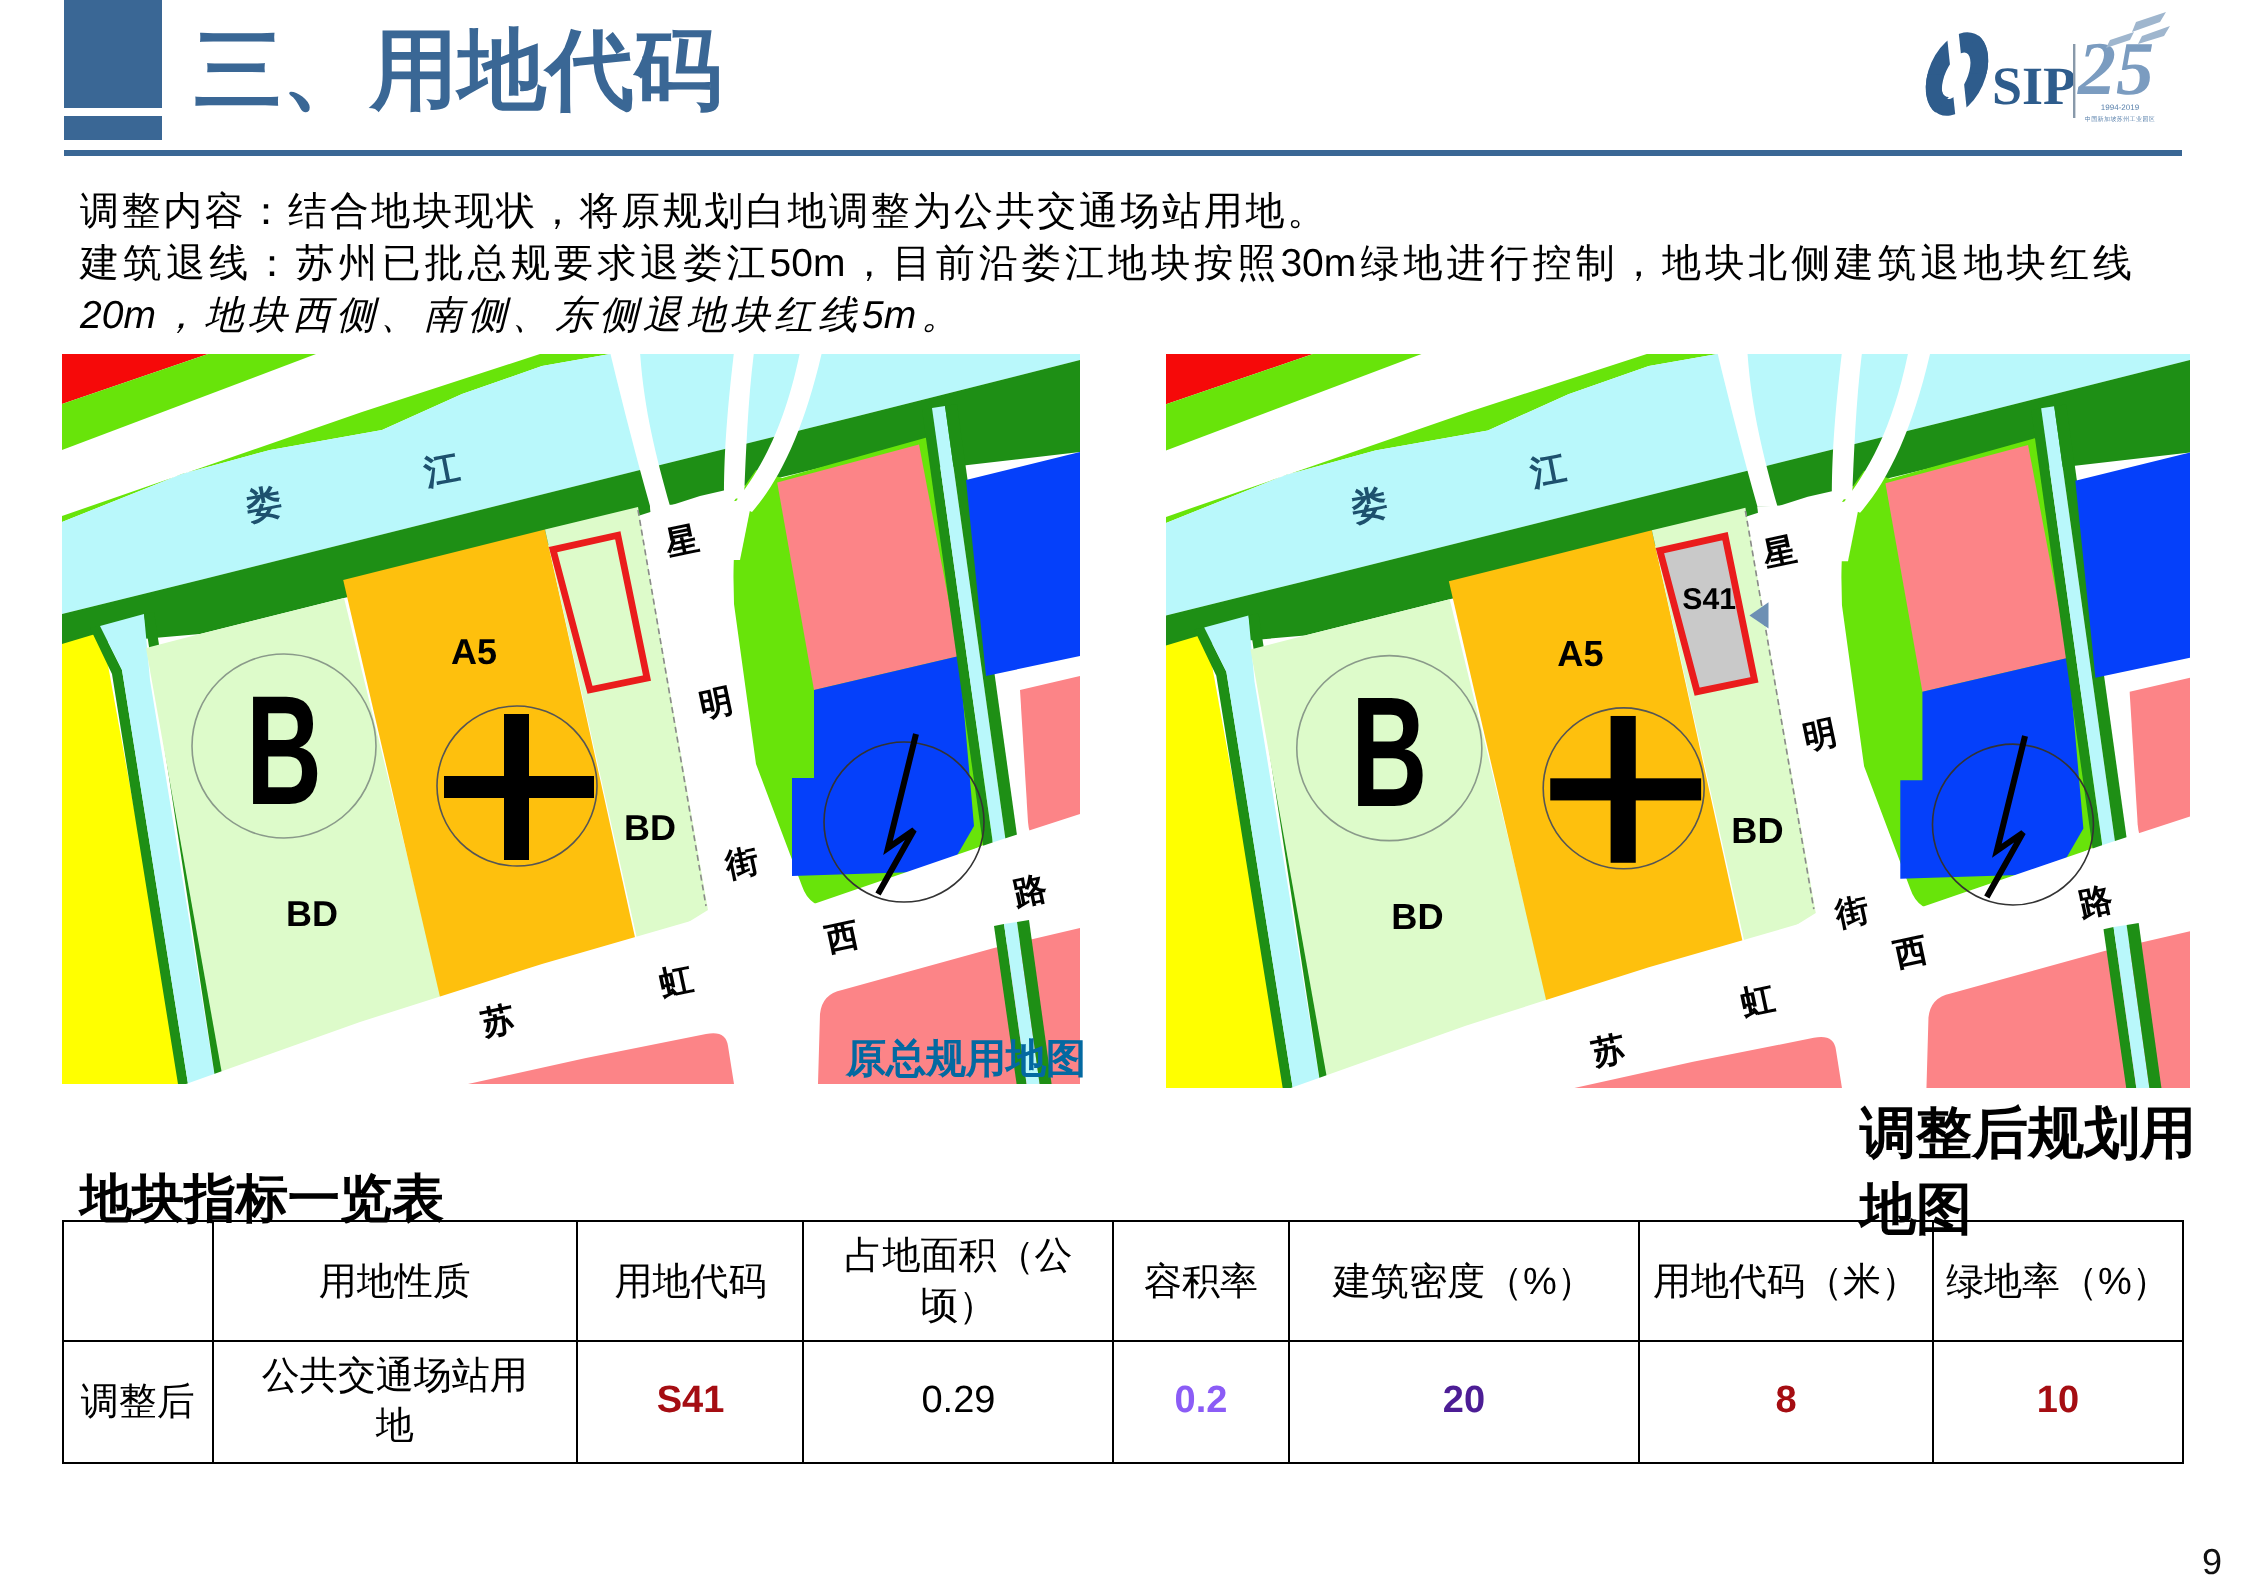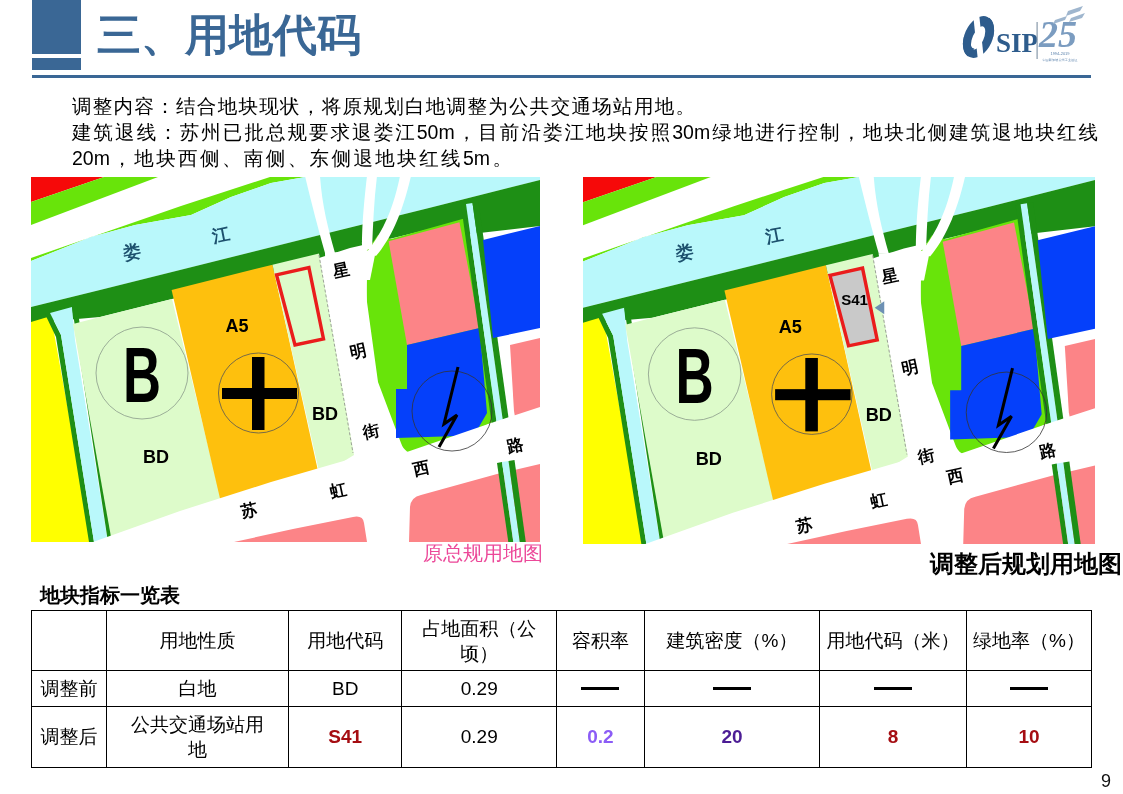--- a/index.html
+++ b/index.html
@@ -1,19 +1,19 @@
 <!DOCTYPE html>
 <html><head><meta charset="utf-8">
 <style>
 html,body{margin:0;padding:0;}
 body{width:1123px;height:794px;position:relative;background:#fff;overflow:hidden;
  font-family:"Liberation Sans",sans-serif;}
 .abs{position:absolute;}
 table td{padding:0;}
-.jl{font-size:19.5px;line-height:24px;color:#000;text-align:justify;text-align-last:justify;white-space:nowrap;margin-left:32px;}
+.jl{font-size:19.5px;line-height:24px;color:#000;text-align:justify;text-align-last:justify;white-space:nowrap;}
 </style></head>
 <body>
 
 <div class="abs" style="left:31.5px;top:0;width:49px;height:54px;background:#3a6795"></div>
 
 <div class="abs" style="left:31.5px;top:57.5px;width:49px;height:12.5px;background:#3a6795"></div>
 
 <div class="abs" style="left:97px;top:6px;font-size:44px;font-weight:bold;color:#3a6795;">三、用地代码</div>
 
 <div class="abs" style="left:31.5px;top:74.5px;width:1059px;height:3.5px;background:#3a6795"></div>
@@ -39,21 +39,21 @@
     </g>
 
 <text x="105" y="51" font-size="4" fill="#5b82ac" text-anchor="middle">1994-2019</text>
 <text x="105" y="56.5" font-size="3" fill="#5b82ac" text-anchor="middle" style="letter-spacing:0.2px">中国新加坡苏州工业园区</text>
 </svg>
 
 <div class="abs jl" style="left:40px;top:94px;width:623px;">调整内容：结合地块现状，将原规划白地调整为公共交通场站用地。</div>
 
 <div class="abs jl" style="left:40px;top:120px;width:1026px;">建筑退线：苏州已批总规要求退娄江50m，目前沿娄江地块按照30m绿地进行控制，地块北侧建筑退地块红线</div>
 
-<div class="abs jl" style="left:40px;top:146px;width:440px;">20m，地块西侧、南侧、东侧退地块红线5m。</div>
+<div class="abs jl" style="left:40px;top:146px;width:440px;font-style:italic;">20m，地块西侧、南侧、东侧退地块红线5m。</div>
 
 <div class="abs" style="left:31px;top:177px;width:509px;height:365px">
 <svg xmlns="http://www.w3.org/2000/svg" viewBox="0 0 509 365" width="509" height="365" preserveAspectRatio="none" style="display:block">
 <rect x="0" y="0" width="509" height="365" fill="#ffffff"></rect>
 <polygon points="0,0 73,0 0,25" fill="#f60909"></polygon>
 <polygon points="0,25 73,0 127,0 0,48" fill="#68e40a"></polygon>
 <polygon points="0,81 150,29 239,0 274,0 240,6 200,20 160,38 104,48 60,60 0,84" fill="#68e40a"></polygon>
 <polygon points="0,84 60,60 104,48 160,38 200,20 240,6 274,0 509,0 509,3 398,31 289,58 169,88 69,113 0,130" fill="#b9f8fb"></polygon>
 <polygon points="0,130 69,113 169,88 289,58 398,31 509,3 509,49 440,57 420,47 354,63 319,71 229,100 149,120 69,140 0,146" fill="#1e8f15"></polygon>
 <polygon points="0,145 20,139 61,365 0,365" fill="#ffff00"></polygon>
@@ -159,25 +159,25 @@
 <text x="305" y="104" font-size="16.5" font-weight="bold" fill="#000000" text-anchor="middle" font-family="Liberation Sans, sans-serif" transform="rotate(-12 305 98)">星</text>
 <text x="325" y="195" font-size="16.5" font-weight="bold" fill="#000000" text-anchor="middle" font-family="Liberation Sans, sans-serif" transform="rotate(-12 325 189)">明</text>
 <text x="341" y="283" font-size="16.5" font-weight="bold" fill="#000000" text-anchor="middle" font-family="Liberation Sans, sans-serif" transform="rotate(-12 341 277)">街</text>
 <text x="220" y="352" font-size="16.5" font-weight="bold" fill="#000000" text-anchor="middle" font-family="Liberation Sans, sans-serif" transform="rotate(-12 220 346)">苏</text>
 <text x="294" y="327" font-size="16.5" font-weight="bold" fill="#000000" text-anchor="middle" font-family="Liberation Sans, sans-serif" transform="rotate(-12 294 321)">虹</text>
 <text x="370" y="303" font-size="16.5" font-weight="bold" fill="#000000" text-anchor="middle" font-family="Liberation Sans, sans-serif" transform="rotate(-12 370 297)">西</text>
 <text x="462" y="278" font-size="16.5" font-weight="bold" fill="#000000" text-anchor="middle" font-family="Liberation Sans, sans-serif" transform="rotate(-12 462 272)">路</text>
 </svg>
 </div>
 
-<div class="abs" style="left:423px;top:540px;font-size:20px;font-weight:normal;color:#ec4899;">原总规用地图</div>
-
-<div class="abs" style="left:930px;top:548px;font-size:24px;font-weight:bold;color:#000;">调整后规划用地图</div>
-
-<div class="abs" style="left:40px;top:582px;font-size:20px;font-weight:bold;color:#000;">地块指标一览表</div>
+<div class="abs" style="left:423px;top:516px;font-size:20px;font-weight:bold;color:#0369a1;">原总规用地图</div>
+
+<div class="abs" style="left:930px;top:548px;font-size:28px;font-weight:bold;color:#000;">调整后规划用地图</div>
+
+<div class="abs" style="left:40px;top:582px;font-size:26px;font-weight:bold;color:#000;">地块指标一览表</div>
 
 <table class="abs" style="left:31px;top:610px;border-collapse:collapse;table-layout:fixed;font-size:19px;color:#000;text-align:center;" cellspacing="0">
 <colgroup>
       <col style="width:74.8px">
       <col style="width:182.2px">
       <col style="width:113.5px">
       <col style="width:154.5px">
       <col style="width:88px">
       <col style="width:175px">
       <col style="width:147px">
@@ -189,38 +189,20 @@
 <td style="border:1.6px solid #000">用地性质</td>
 <td style="border:1.6px solid #000">用地代码</td>
 <td style="border:1.6px solid #000">
           <div style="line-height:25px">占地面积（公<br>顷）</div>
         </td>
 <td style="border:1.6px solid #000">容积率</td>
 <td style="border:1.6px solid #000">建筑密度（%）</td>
 <td style="border:1.6px solid #000">用地代码（米）</td>
 <td style="border:1.6px solid #000">绿地率（%）</td>
 </tr>
-<tr style="height:36px">
-<td style="border:1.6px solid #000">调整前</td>
-<td style="border:1.6px solid #000">白地</td>
-<td style="border:1.6px solid #000">BD</td>
-<td style="border:1.6px solid #000">0.29</td>
-<td style="border:1.6px solid #000">
-          <div style="width:38px;height:3px;background:#000;margin:0 auto"></div>
-        </td>
-<td style="border:1.6px solid #000">
-          <div style="width:38px;height:3px;background:#000;margin:0 auto"></div>
-        </td>
-<td style="border:1.6px solid #000">
-          <div style="width:38px;height:3px;background:#000;margin:0 auto"></div>
-        </td>
-<td style="border:1.6px solid #000">
-          <div style="width:38px;height:3px;background:#000;margin:0 auto"></div>
-        </td>
-</tr>
 <tr style="height:61px">
 <td style="border:1.6px solid #000">调整后</td>
 <td style="border:1.6px solid #000">
           <div style="line-height:25px">公共交通场站用<br>地</div>
         </td>
 <td style="border:1.6px solid #000;color:#a50d12;font-weight:bold">S41</td>
 <td style="border:1.6px solid #000">0.29</td>
 <td style="border:1.6px solid #000;color:#8b5cf6;font-weight:bold">0.2</td>
 <td style="border:1.6px solid #000;color:#4c1d95;font-weight:bold">20</td>
 <td style="border:1.6px solid #000;color:#a50d12;font-weight:bold">8</td>

